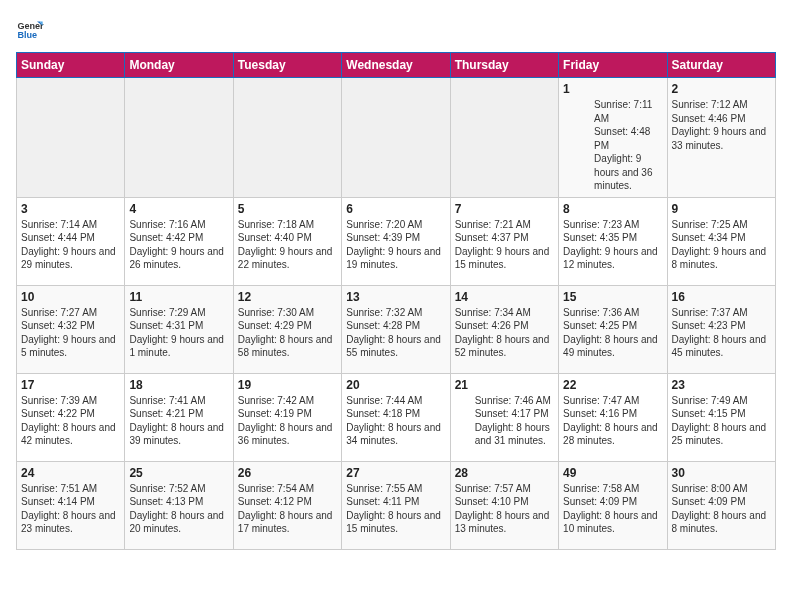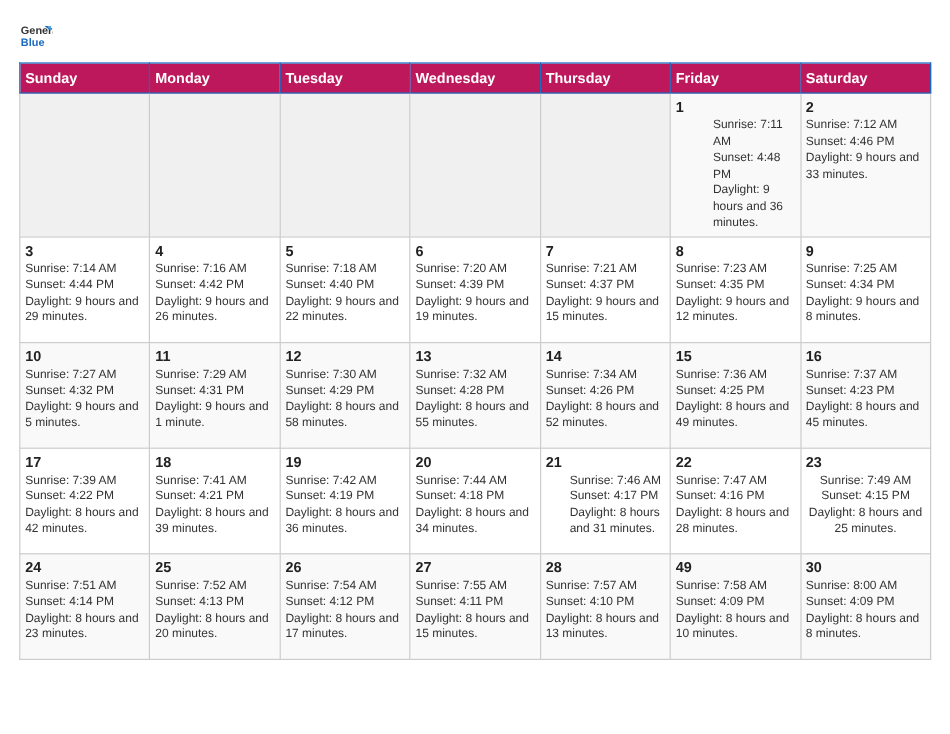--- a/index.html
+++ b/index.html
@@ -247,21 +247,21 @@
 Daylight: 8 hours and 31 minutes.</div>
         </td>
         <td>
           <span class="day-num">22</span>
           <div class="day-detail" style="white-space: pre-line;">Sunrise: 7:47 AM
 Sunset: 4:16 PM
 Daylight: 8 hours and 28 minutes.</div>
         </td>
         <td>
           <span class="day-num">23</span>
-          <div class="day-detail" style="white-space: pre-line; text-align: center;">Sunrise: 7:49 AM
+          <div class="day-detail" style="white-space: pre-line;">Sunrise: 7:49 AM
 Sunset: 4:15 PM
 Daylight: 8 hours and 25 minutes.</div>
         </td>
       </tr>
       <tr>
         <td>
           <span class="day-num">24</span>
           <div class="day-detail" style="white-space: pre-line;">Sunrise: 7:51 AM
 Sunset: 4:14 PM
 Daylight: 8 hours and 23 minutes.</div>

